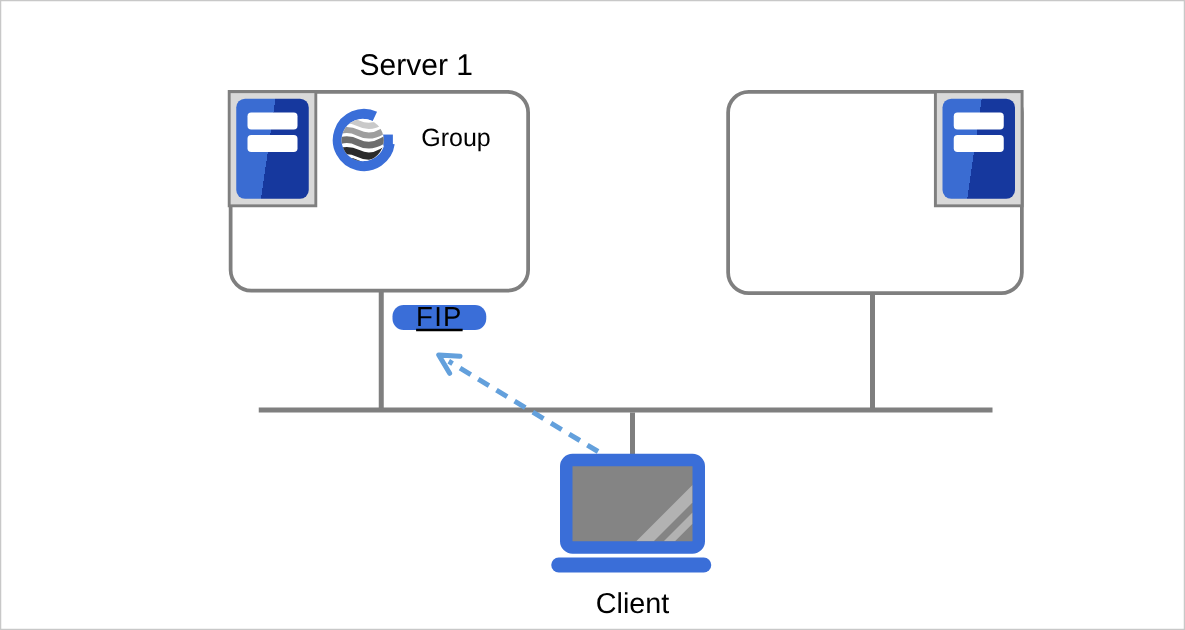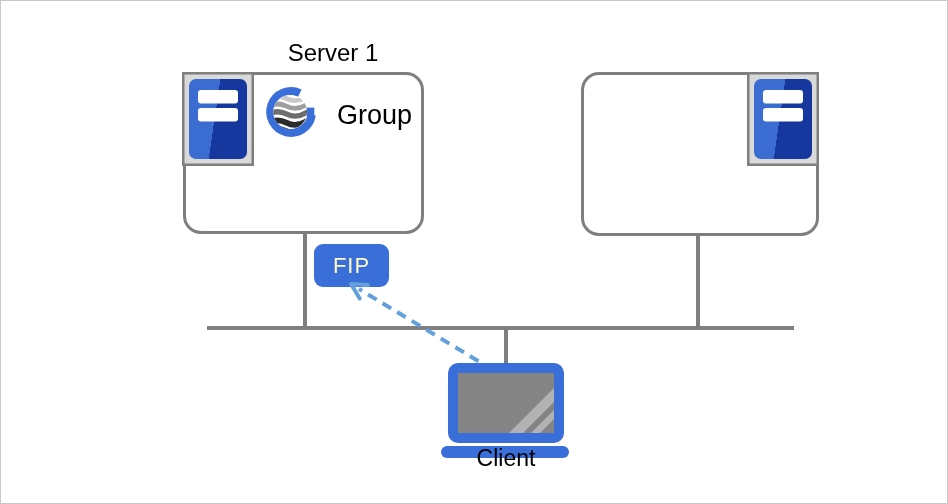--- a/index.html
+++ b/index.html
@@ -23,26 +23,27 @@
     position:absolute;
     color:var(--label-black,#000);
     font-size:24px;
     line-height:1.15;
     white-space:nowrap;
   }
   .centered{text-align:center;}
   .line{position:absolute;background:var(--line-gray,#7f7f7f);}
   .fip-badge{
     position:absolute;
-    left:313px;top:243px;width:75px;height:43px;
+    left:313px;top:243px;width:75px;height:20px;
     background:var(--accent-blue,#3a6ed8);
     border-radius:9px;
-    color:#fef9c3;font-size:22px;
+    color:#000000;font-size:22px;
     display:flex;align-items:center;justify-content:center;
     letter-spacing:1px;
+    text-decoration:underline;
   }
   .icon-abs{position:absolute;display:block;}
   .overlay{position:absolute;left:0;top:0;pointer-events:none;}
 </style>
 </head>
 <body>
 
 <div class="canvas">
 
   <div class="diagram-label centered" style="left:232px;top:38px;width:200px;">Server 1</div>
@@ -97,21 +98,21 @@
 
     <g clip-path="url(#sphereClip)">
       <rect x="4" y="8" width="46" height="46" fill="#fff"></rect>
       <path d="M 2 17 Q 12 11 22 16 T 42 15 T 56 12" stroke="#c9c9c9" stroke-width="5" fill="none"></path>
       <path d="M 2 25 Q 12 19 22 24 T 42 23 T 56 20" stroke="#9e9e9e" stroke-width="5" fill="none"></path>
       <path d="M 2 33 Q 12 27 22 32 T 42 31 T 56 28" stroke="#6e6e6e" stroke-width="5.5" fill="none"></path>
       <path d="M 2 42 Q 12 36 22 41 T 42 40 T 56 37" stroke="#2b2b2b" stroke-width="6" fill="none"></path>
       <path d="M 2 51 Q 12 45 22 50 T 42 49 T 56 46" stroke="#111111" stroke-width="6.5" fill="none"></path>
     </g>
   </svg>
-  <div class="diagram-label" style="left:336px;top:99px;font-size:27px;">Group</div>
+  <div class="diagram-label" style="left:336px;top:99px;font-size:20px;">Group</div>
 
   <div class="fip-badge">
     <span>FIP</span>
   </div>
 
   <svg class="overlay" width="948" height="504" viewBox="0 0 948 504">
     <path d="M 492 369 L 358 288" fill="none" stroke="var(--arrow-blue)" stroke-width="4" stroke-dasharray="10 7"></path>
     <path d="M 358.7 297.6 L 350 283 L 367 284" fill="none" stroke="var(--arrow-blue)" stroke-width="4" stroke-linecap="round" stroke-linejoin="round"></path>
   </svg>
 
@@ -121,15 +122,15 @@
           <rect x="19" y="16" width="96" height="60"></rect>
         </clipPath>
     </defs>
     <rect x="14" y="11" width="106" height="70" rx="5" fill="var(--screen-gray)" stroke="var(--accent-blue)" stroke-width="10"></rect>
     <g clip-path="url(#screenClip)">
       <polygon points="70,76 115,31 115,45 84,76" fill="var(--glare-gray)"></polygon>
       <polygon points="92,76 115,53 115,62 101,76" fill="var(--glare-gray)"></polygon>
     </g>
     <rect x="2" y="89" width="128" height="12" rx="6" fill="var(--accent-blue)"></rect>
   </svg>
-  <div class="diagram-label centered" style="left:405px;top:444px;width:200px;font-size:23px;">Client</div>
+  <div class="diagram-label centered" style="left:405px;top:468px;width:200px;font-size:23px;">Client</div>
 
 </div>
 
 </body></html>

